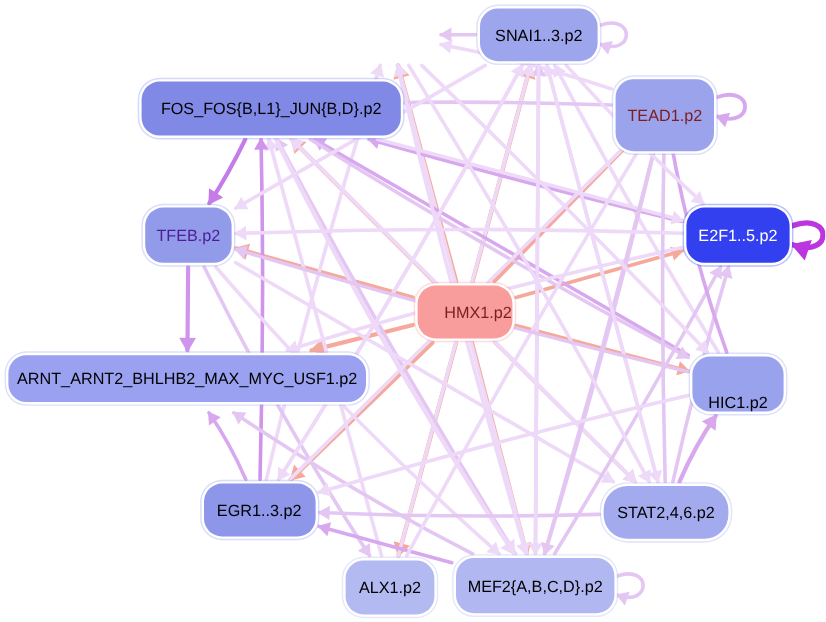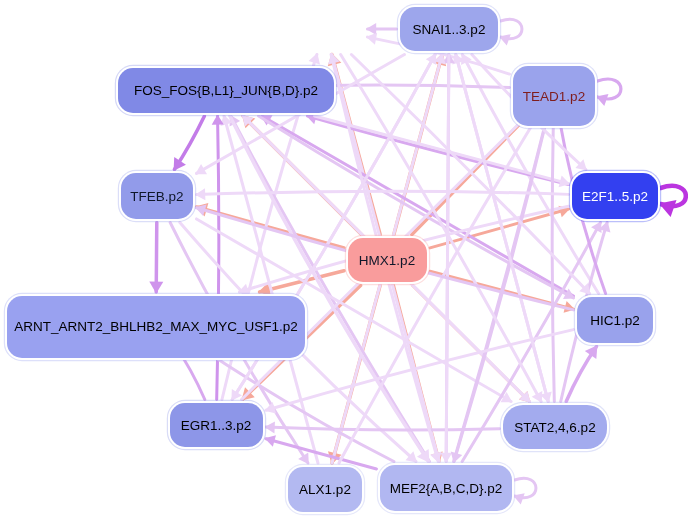--- a/index.html
+++ b/index.html
@@ -284,33 +284,33 @@
 
     <div class="node" style="left: 400px; top: 7px; width: 98px; height: 44px; background: rgb(157, 166, 236); color: rgb(0, 0, 0); box-shadow: rgb(255, 255, 255) 0px 0px 0px 2px, rgba(157, 166, 236, 0.333) 0px 0px 0px 3.2px;">
       <span>SNAI1..3.p2</span>
     </div>
     <div class="node" style="left: 118px; top: 67.5px; width: 216px; height: 45px; background: rgb(128, 137, 230); color: rgb(0, 0, 0); box-shadow: rgb(255, 255, 255) 0px 0px 0px 2px, rgba(128, 137, 230, 0.333) 0px 0px 0px 3.2px;">
       <span>FOS_FOS{B,L1}_JUN{B,D}.p2</span>
     </div>
     <div class="node" style="left: 513px; top: 66px; width: 82px; height: 60px; background: rgb(154, 163, 236); color: #7f1d1d; box-shadow: rgb(255, 255, 255) 0px 0px 0px 2px, rgba(154, 163, 236, 0.333) 0px 0px 0px 3.2px;">
       <span>TEAD1.p2</span>
     </div>
-    <div class="node" style="left: 121px; top: 173px; width: 72px; height: 46px; background: rgb(146, 155, 234); color: #0f172a; box-shadow: rgb(255, 255, 255) 0px 0px 0px 2px, rgba(146, 155, 234, 0.333) 0px 0px 0px 3.2px;">
+    <div class="node" style="left: 121px; top: 173px; width: 72px; height: 46px; background: rgb(146, 155, 234); color: #4c1d95; box-shadow: rgb(255, 255, 255) 0px 0px 0px 2px, rgba(146, 155, 234, 0.333) 0px 0px 0px 3.2px;">
       <span>TFEB.p2</span>
     </div>
     <div class="node" style="left: 572px; top: 173px; width: 86px; height: 46px; background: rgb(51, 64, 240); color: rgb(255, 255, 255); box-shadow: rgb(255, 255, 255) 0px 0px 0px 2px, rgba(51, 64, 240, 0.333) 0px 0px 0px 3.2px;">
       <span>E2F1..5.p2</span>
     </div>
-    <div class="node" style="left: 347.5px; top: 238px; width: 79px; height: 44px; background: rgb(249, 156, 156); color: #0f172a; box-shadow: rgb(255, 255, 255) 0px 0px 0px 2px, rgba(249, 156, 156, 0.333) 0px 0px 0px 3.2px;">
+    <div class="node" style="left: 347.5px; top: 238px; width: 79px; height: 44px; background: rgb(249, 156, 156); color: #7f1d1d; box-shadow: rgb(255, 255, 255) 0px 0px 0px 2px, rgba(249, 156, 156, 0.333) 0px 0px 0px 3.2px; justify-content: flex-end;">
       <span>HMX1.p2</span>
     </div>
-    <div class="node" style="left: 7px; top: 295.5px; width: 298px; height: 62px; background: rgb(153, 161, 240); color: rgb(0, 0, 0); box-shadow: rgb(255, 255, 255) 0px 0px 0px 2px, rgba(153, 161, 240, 0.333) 0px 0px 0px 3.2px;">
+    <div class="node" style="left: 7px; top: 295.5px; width: 298px; height: 39px; background: rgb(153, 161, 240); color: rgb(0, 0, 0); box-shadow: rgb(255, 255, 255) 0px 0px 0px 2px, rgba(153, 161, 240, 0.333) 0px 0px 0px 3.2px;">
       <span>ARNT_ARNT2_BHLHB2_MAX_MYC_USF1.p2</span>
     </div>
-    <div class="node" style="left: 577px; top: 297px; width: 76px; height: 46px; background: rgb(153, 162, 236); color: rgb(0, 0, 0); box-shadow: rgb(255, 255, 255) 0px 0px 0px 2px, rgba(153, 162, 236, 0.333) 0px 0px 0px 3.2px;">
+    <div class="node" style="left: 577px; top: 297px; width: 76px; height: 46px; background: rgb(153, 162, 236); color: rgb(0, 0, 0); box-shadow: rgb(255, 255, 255) 0px 0px 0px 2px, rgba(153, 162, 236, 0.333) 0px 0px 0px 3.2px; align-items: flex-end;">
       <span>HIC1.p2</span>
     </div>
     <div class="node" style="left: 169.5px; top: 403px; width: 93px; height: 44px; background: rgb(141, 150, 232); color: rgb(0, 0, 0); box-shadow: rgb(255, 255, 255) 0px 0px 0px 2px, rgba(141, 150, 232, 0.333) 0px 0px 0px 3.2px;">
       <span>EGR1..3.p2</span>
     </div>
     <div class="node" style="left: 503px; top: 405px; width: 104px; height: 44px; background: rgb(163, 171, 238); color: rgb(0, 0, 0); box-shadow: rgb(255, 255, 255) 0px 0px 0px 2px, rgba(163, 171, 238, 0.333) 0px 0px 0px 3.2px; border-radius: 20px;">
       <span>STAT2,4,6.p2</span>
     </div>
     <div class="node" style="left: 288px; top: 466.5px; width: 74px; height: 45px; background: rgb(179, 185, 241); color: rgb(0, 0, 0); box-shadow: rgb(255, 255, 255) 0px 0px 0px 2px, rgba(179, 185, 241, 0.333) 0px 0px 0px 3.2px;">
       <span>ALX1.p2</span>

